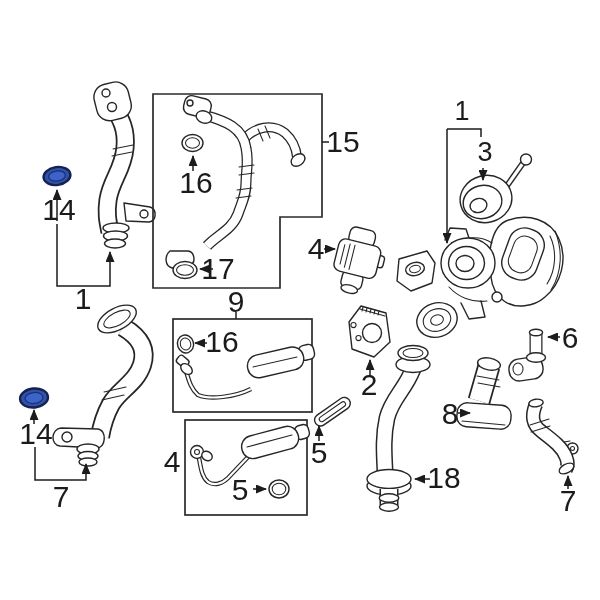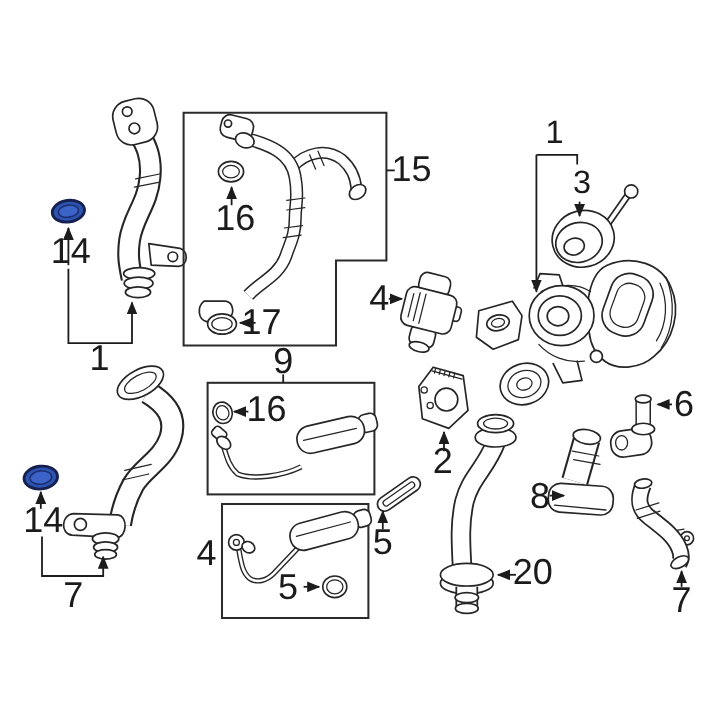--- a/index.html
+++ b/index.html
@@ -246,15 +246,15 @@
 <div class="plabel" style="left:172px;top:462px">4</div>
 <div class="plabel" style="left:240px;top:490px">5</div>
 <div class="plabel" style="left:61px;top:497px">7</div>
 <div class="plabel" style="left:83px;top:299px">1</div>
 <div class="plabel" style="left:59px;top:210px">14</div>
 <div class="plabel" style="left:36px;top:434px">14</div>
 <div class="plabel" style="left:343px;top:142px">15</div>
 <div class="plabel" style="left:196px;top:183px">16</div>
 <div class="plabel" style="left:222px;top:342px">16</div>
 <div class="plabel" style="left:218px;top:269px">17</div>
-<div class="plabel" style="left:444px;top:478px">20</div>
+<div class="plabel" style="left:444px;top:478px">18</div>
 
 </div>
 
 </body></html>

